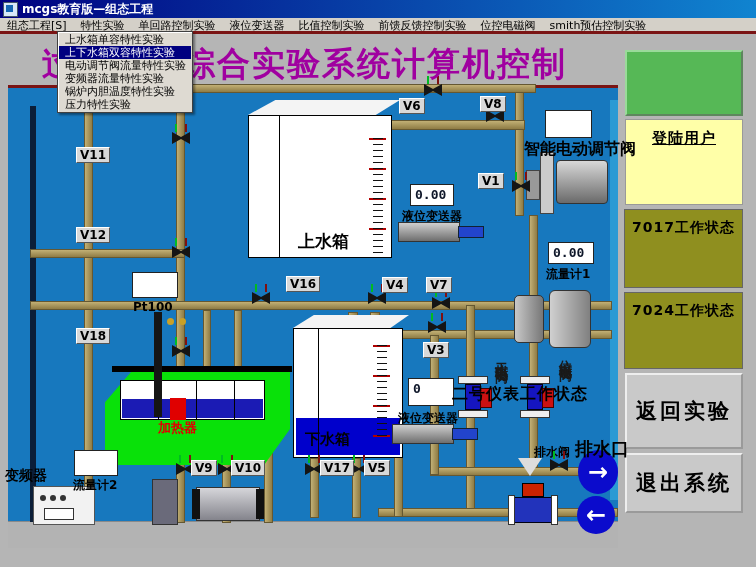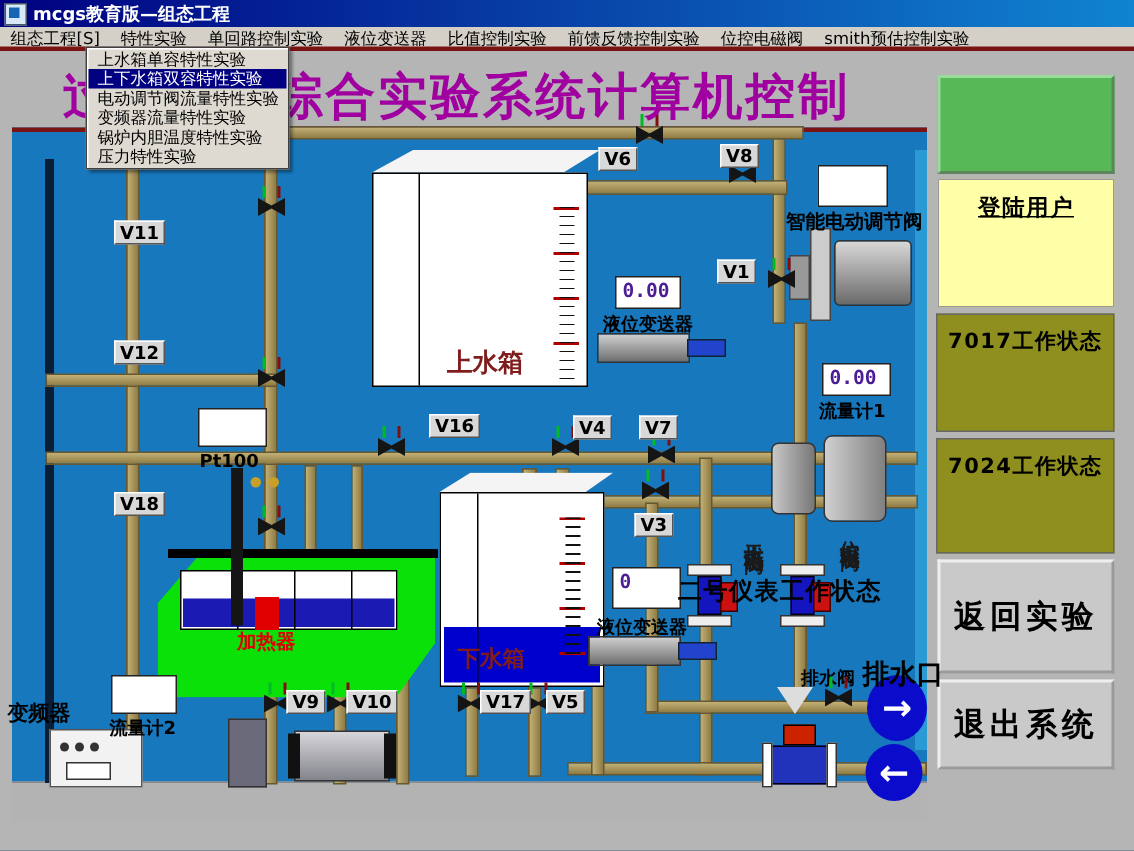--- a/index.html
+++ b/index.html
@@ -38,34 +38,34 @@
   
   .tank{position:absolute;background:#fff;border:1px solid #000;z-index:2;box-sizing:border-box;}
   .ttop{position:absolute;background:#f4f4f4;z-index:2;clip-path:polygon(0 100%,18% 0,100% 0,84% 100%);}
   .ruler{position:absolute;z-index:3;
          background-image:repeating-linear-gradient(to bottom,#111 0 1px,transparent 1px 6px),
                           repeating-linear-gradient(to bottom,#b00000 0 2px,transparent 2px 30px);
          background-size:10px 100%,17px 100%;
          background-position:right 3px top,right top;background-repeat:no-repeat;}
   .innerline{position:absolute;width:1px;background:#000;z-index:3;}
   .water{position:absolute;background:#0000cc;z-index:3;}
-  .tlabel{position:absolute;z-index:5;font:bold 17px "DejaVu Sans",sans-serif;color:#7f1d1d;white-space:nowrap;}
+  .tlabel{position:absolute;z-index:5;font:bold 17px "DejaVu Sans",sans-serif;color:#000000;white-space:nowrap;}
   
   #boiler{position:absolute;left:105px;top:370px;width:185px;height:95px;background:#09e109;z-index:2;
           clip-path:polygon(0 34%,15% 0,100% 0,100% 62%,86% 100%,0 100%);}
   
   .valve{position:absolute;width:18px;height:12px;z-index:6;}
   .valve .bow{width:18px;height:12px;background:#151515;
               clip-path:polygon(0 0,50% 42%,100% 0,100% 100%,50% 58%,0 100%);}
   .valve::before{content:"";position:absolute;left:3px;top:-8px;width:2px;height:8px;background:#00bb22;}
   .valve::after{content:"";position:absolute;right:3px;top:-8px;width:2px;height:8px;background:#801010;}
   .vlabel{position:absolute;background:#d8d8d8;border:1px solid;border-color:#fff #555 #555 #fff;
           font:bold 12px "DejaVu Sans",sans-serif;padding:0 3px;line-height:14px;color:#000;z-index:7;white-space:nowrap;}
   
-  .disp{position:absolute;background:#fff;border:1px solid #222;color:#4c1d95;
+  .disp{position:absolute;background:#fff;border:1px solid #222;color:#0f172a;
         font:bold 13px "DejaVu Sans Mono",monospace;padding:2px 0 0 4px;box-sizing:border-box;z-index:6;}
   .dlabel{position:absolute;font:bold 12px "DejaVu Sans",sans-serif;color:#000;z-index:6;white-space:nowrap;}
   .vtext{position:absolute;writing-mode:vertical-rl;font:bold 13px "DejaVu Sans",sans-serif;color:#1a1a1a;z-index:6;letter-spacing:2px;}
   
   .dev{position:absolute;box-sizing:border-box;z-index:4;}
   
   .panel{position:absolute;box-sizing:border-box;z-index:2;}
   .lcd{position:absolute;background:#000;color:#ff0000;display:flex;align-items:center;justify-content:center;
        font:bold 14px "DejaVu Sans Mono",monospace;box-sizing:border-box;}
   .sbtn{position:absolute;background:#c9c9c9;border:2px outset #eee;display:flex;align-items:center;justify-content:center;
@@ -149,21 +149,21 @@
   <div class="innerline" style="left:234px;top:380px;height:40px;z-index:4;"></div>
   <div class="dev" style="left:170px;top:398px;width:16px;height:22px;background:#e00000;z-index:4;"></div>
   <div class="dlabel" style="left:158px;top:419px;color:#e00000;font-size:13px;z-index:5;">加热器</div>
   <div class="dev" style="left:154px;top:312px;width:8px;height:105px;background:#151515;z-index:4;"></div>
   <div class="dev" style="left:167px;top:318px;width:7px;height:7px;background:#c8a028;border-radius:50%;z-index:4;"></div>
   <div class="dev" style="left:179px;top:318px;width:7px;height:7px;background:#c8a028;border-radius:50%;z-index:4;"></div>
   <div class="disp" style="left:132px;top:272px;width:46px;height:26px;"></div>
   <div class="dlabel" style="left:133px;top:300px;">Pt100</div>
 
   <div class="disp" style="left:545px;top:110px;width:47px;height:28px;"></div>
-  <div class="dlabel" style="left:524px;top:139px;font-size:13px;">智能电动调节阀</div>
+  <div class="dlabel" style="left:524px;top:139px;font-size:16px;">智能电动调节阀</div>
   <div class="dev" style="left:540px;top:152px;width:14px;height:62px;background:#ccc;border:1px solid #444;"></div>
   <div class="dev" style="left:556px;top:160px;width:52px;height:44px;background:linear-gradient(#d8d8d8,#6a6a6a);border:1px solid #333;border-radius:4px;"></div>
   <div class="dev" style="left:526px;top:170px;width:14px;height:30px;background:#999;border:1px solid #444;"></div>
 
   <div class="disp" style="left:548px;top:242px;width:46px;height:22px;">0.00</div>
   <div class="dlabel" style="left:546px;top:266px;">流量计1</div>
   <div class="dev" style="left:514px;top:295px;width:30px;height:48px;background:linear-gradient(90deg,#c8c8c8,#777);border:1px solid #333;border-radius:5px;"></div>
   <div class="dev" style="left:549px;top:290px;width:42px;height:58px;background:linear-gradient(90deg,#d0d0d0,#808080);border:1px solid #333;border-radius:6px;"></div>
 
   <div class="disp" style="left:410px;top:184px;width:44px;height:22px;">0.00</div>

